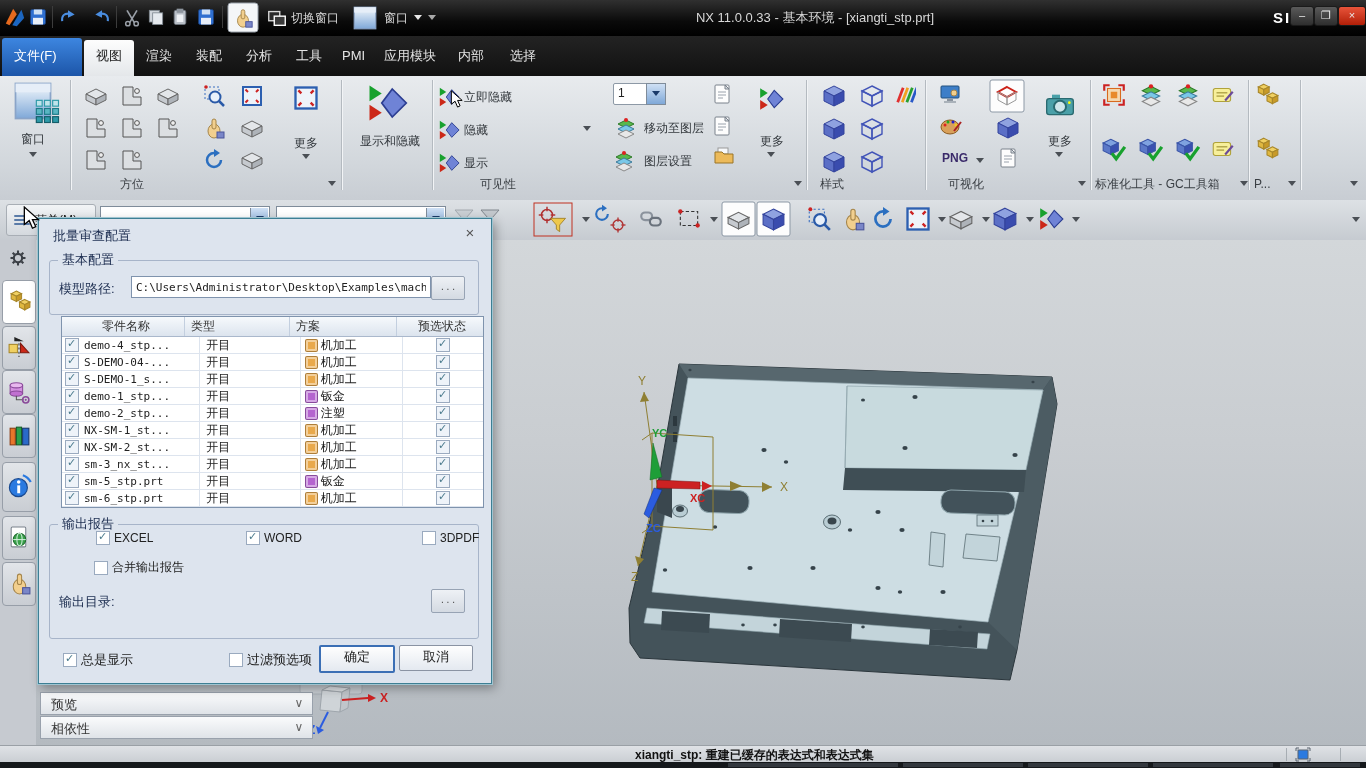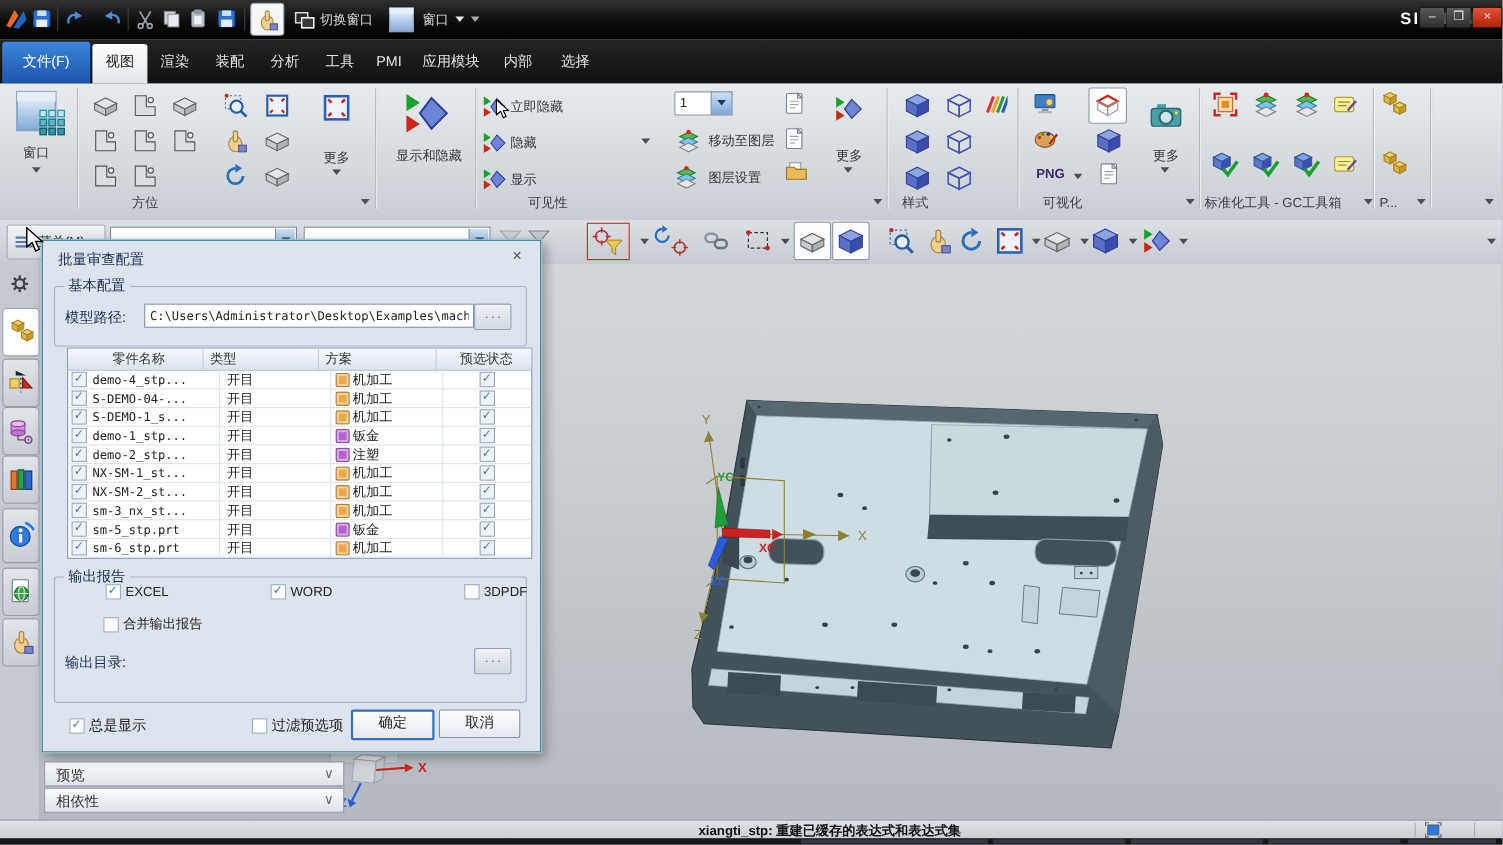--- a/index.html
+++ b/index.html
@@ -370,28 +370,29 @@
     <use href="#s-winswap" x="266" y="7" width="22" height="22"></use>
     <use href="#s-window" x="352" y="5" width="26" height="26"></use>
   </svg>
   <div class="abs" style="left:291px;top:10px;color:#dcdcdc;font-size:12px;">切换窗口</div>
   <div class="abs" style="left:384px;top:10px;color:#dcdcdc;font-size:12px;">窗口</div>
   <div class="abs dn w" style="left:414px;top:15px;"></div>
   <div class="abs dn w" style="left:428px;top:15px;opacity:.7"></div>
   <div class="qsep" style="left:52px;"></div>
     <div class="qsep" style="left:116px;"></div>
     <div class="qsep" style="left:222px;"></div>
+  <div class="abs" id="title-text" style="left:600px;top:9px;width:430px;text-align:center;">NX 11.0.0.33 - 基本环境 - [xiangti_stp.prt]</div>
   <div class="abs" id="brand" style="left:1273px;top:9px;">SIEMENS</div>
   <div class="wbtn" style="left:1290px;">–</div>
   <div class="wbtn" style="left:1314px;">❐</div>
   <div class="wbtn close" style="left:1338px;">×</div>
 </div>
 
 <div class="abs" id="tabrow">
-  <div class="mtab file" style="left:2px;width:56px;text-align:center;">文件(F)</div>
+  <div class="mtab file" style="left:2px;width:56px;text-align:left;">文件(F)</div>
   <div class="mtab active" style="left:84px;">视图</div>
   <div class="mtab" style="left:134px;">渲染</div>
   <div class="mtab" style="left:184px;">装配</div>
   <div class="mtab" style="left:234px;">分析</div>
   <div class="mtab" style="left:284px;">工具</div>
   <div class="mtab" style="left:330px;">PMI</div>
   <div class="mtab" style="left:372px;">应用模块</div>
   <div class="mtab" style="left:446px;">内部</div>
   <div class="mtab" style="left:498px;">选择</div>
   <div id="cmdsearch">

